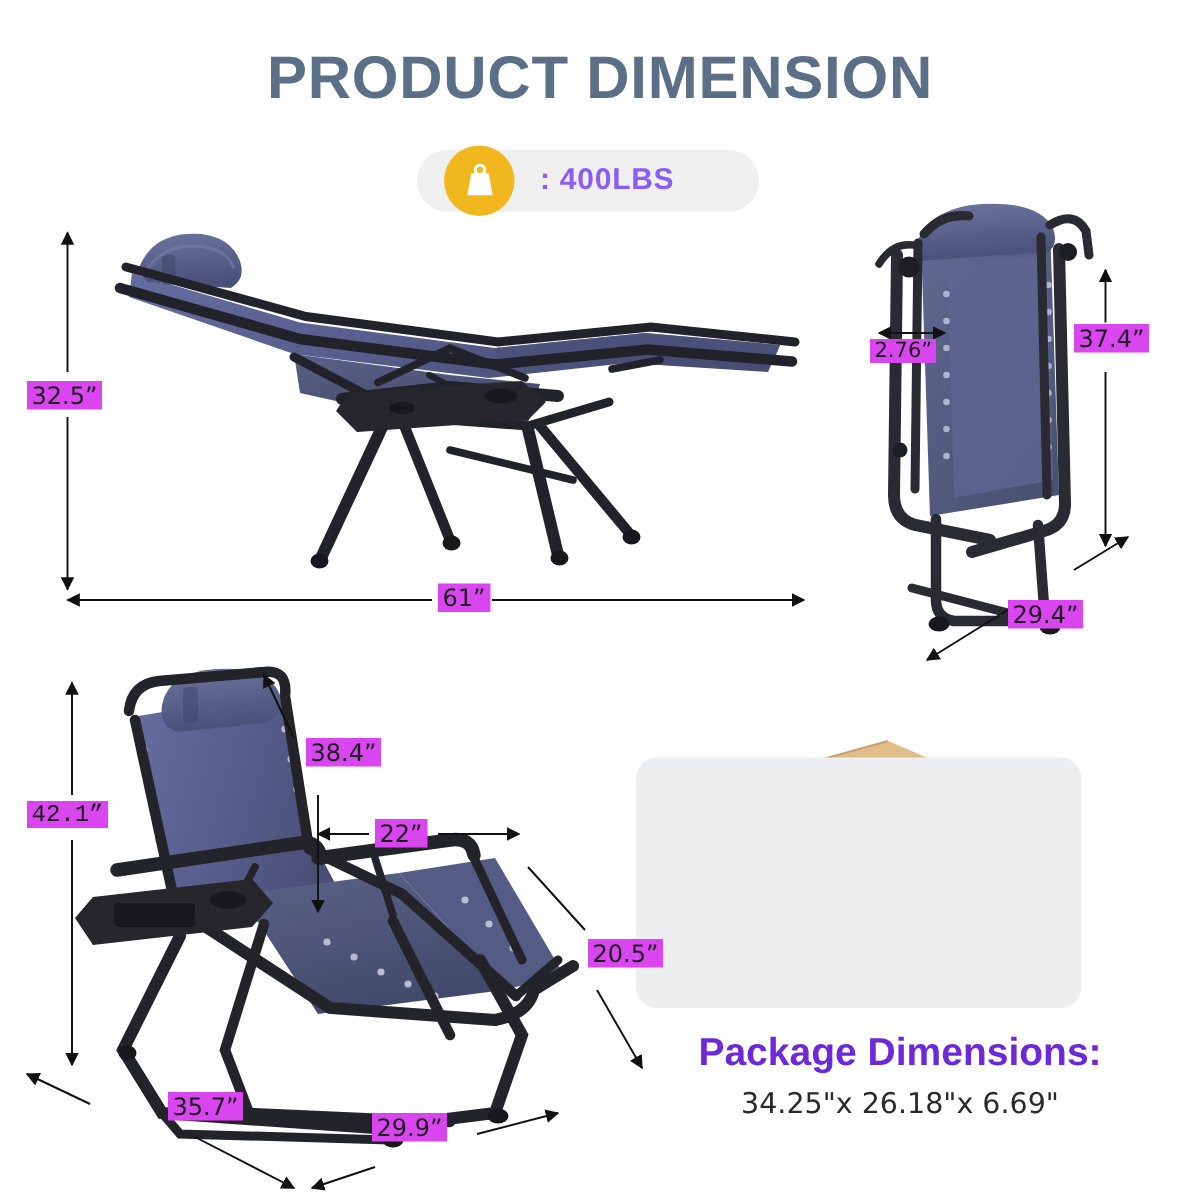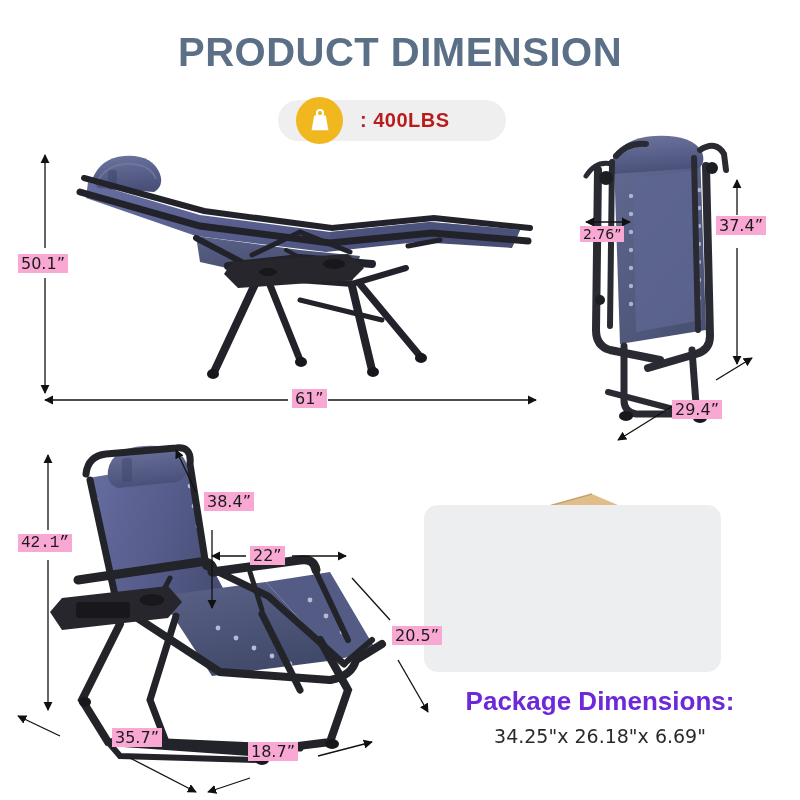--- a/index.html
+++ b/index.html
@@ -30,31 +30,31 @@
   }
   .cap-circle {
     position:absolute; left:296px; top:97px;
     width:47px; height:47px; border-radius:50%;
     background:#f0b81e;
     display:flex; align-items:center; justify-content:center;
   }
   .cap-text {
     position:absolute; left:360px; top:100px; height:41px;
     display:flex; align-items:center;
-    font-size:20px; font-weight:bold; color:#b91c1c;
+    font-size:20px; font-weight:bold; color:#8b5cf6;
     letter-spacing:.5px;
   }
 
   
   .dim {
     position:absolute;
     font-size:16px; color:#1b1b1b;
     font-family:"DejaVu Sans", sans-serif;
     white-space:nowrap;
-    background:#f9a8d4;
+    background:#d946ef;
     padding:0 3px;
   }
   .dim.sm { font-size:14px; }
 
   
   .pkg-title {
     position:absolute; left:410px; top:686px; width:380px;
     text-align:center;
     font-size:26px; font-weight:bold; color:#6d28d9;
   }
@@ -337,30 +337,30 @@
       <path d="M540,550 L540,637" stroke="#c49a68" stroke-width="1.2" opacity=".6" fill="none"></path>
       <path d="M640,558 L640,632" stroke="#bb8d58" stroke-width="1.2" opacity=".55" fill="none"></path>
 
       <path d="M484,524 L586,576 L700,540" fill="none" stroke="#b98f5b" stroke-width="1.5"></path>
       <path d="M586,576 L586,650" fill="none" stroke="#b2854f" stroke-width="1.5"></path>
     </g>
   </svg>
 
   <div class="box-panel"></div>
 
-  <div class="dim" style="left:18px;  top:254px;">50.1”</div>
+  <div class="dim" style="left:18px;  top:254px;">32.5”</div>
   <div class="dim" style="left:292px; top:389px;">61”</div>
 
   <div class="dim sm" style="left:580px; top:226px;">2.76”</div>
   <div class="dim" style="left:716px; top:216px;">37.4”</div>
   <div class="dim" style="left:672px; top:400px;">29.4”</div>
 
   <div class="dim" style="left:18px;  top:534px;font-family:Liberation Mono, monospace;">42.1”</div>
   <div class="dim" style="left:204px; top:492px;">38.4”</div>
   <div class="dim" style="left:250px; top:546px;">22”</div>
   <div class="dim" style="left:392px; top:626px;">20.5”</div>
   <div class="dim" style="left:112px; top:728px;">35.7”</div>
-  <div class="dim" style="left:248px; top:742px;">18.7”</div>
+  <div class="dim" style="left:248px; top:742px;">29.9”</div>
 
   <div class="pkg-title">Package Dimensions:</div>
   <div class="pkg-sub">34.25"x 26.18"x 6.69"</div>
 
 </div>
 
 </body></html>

